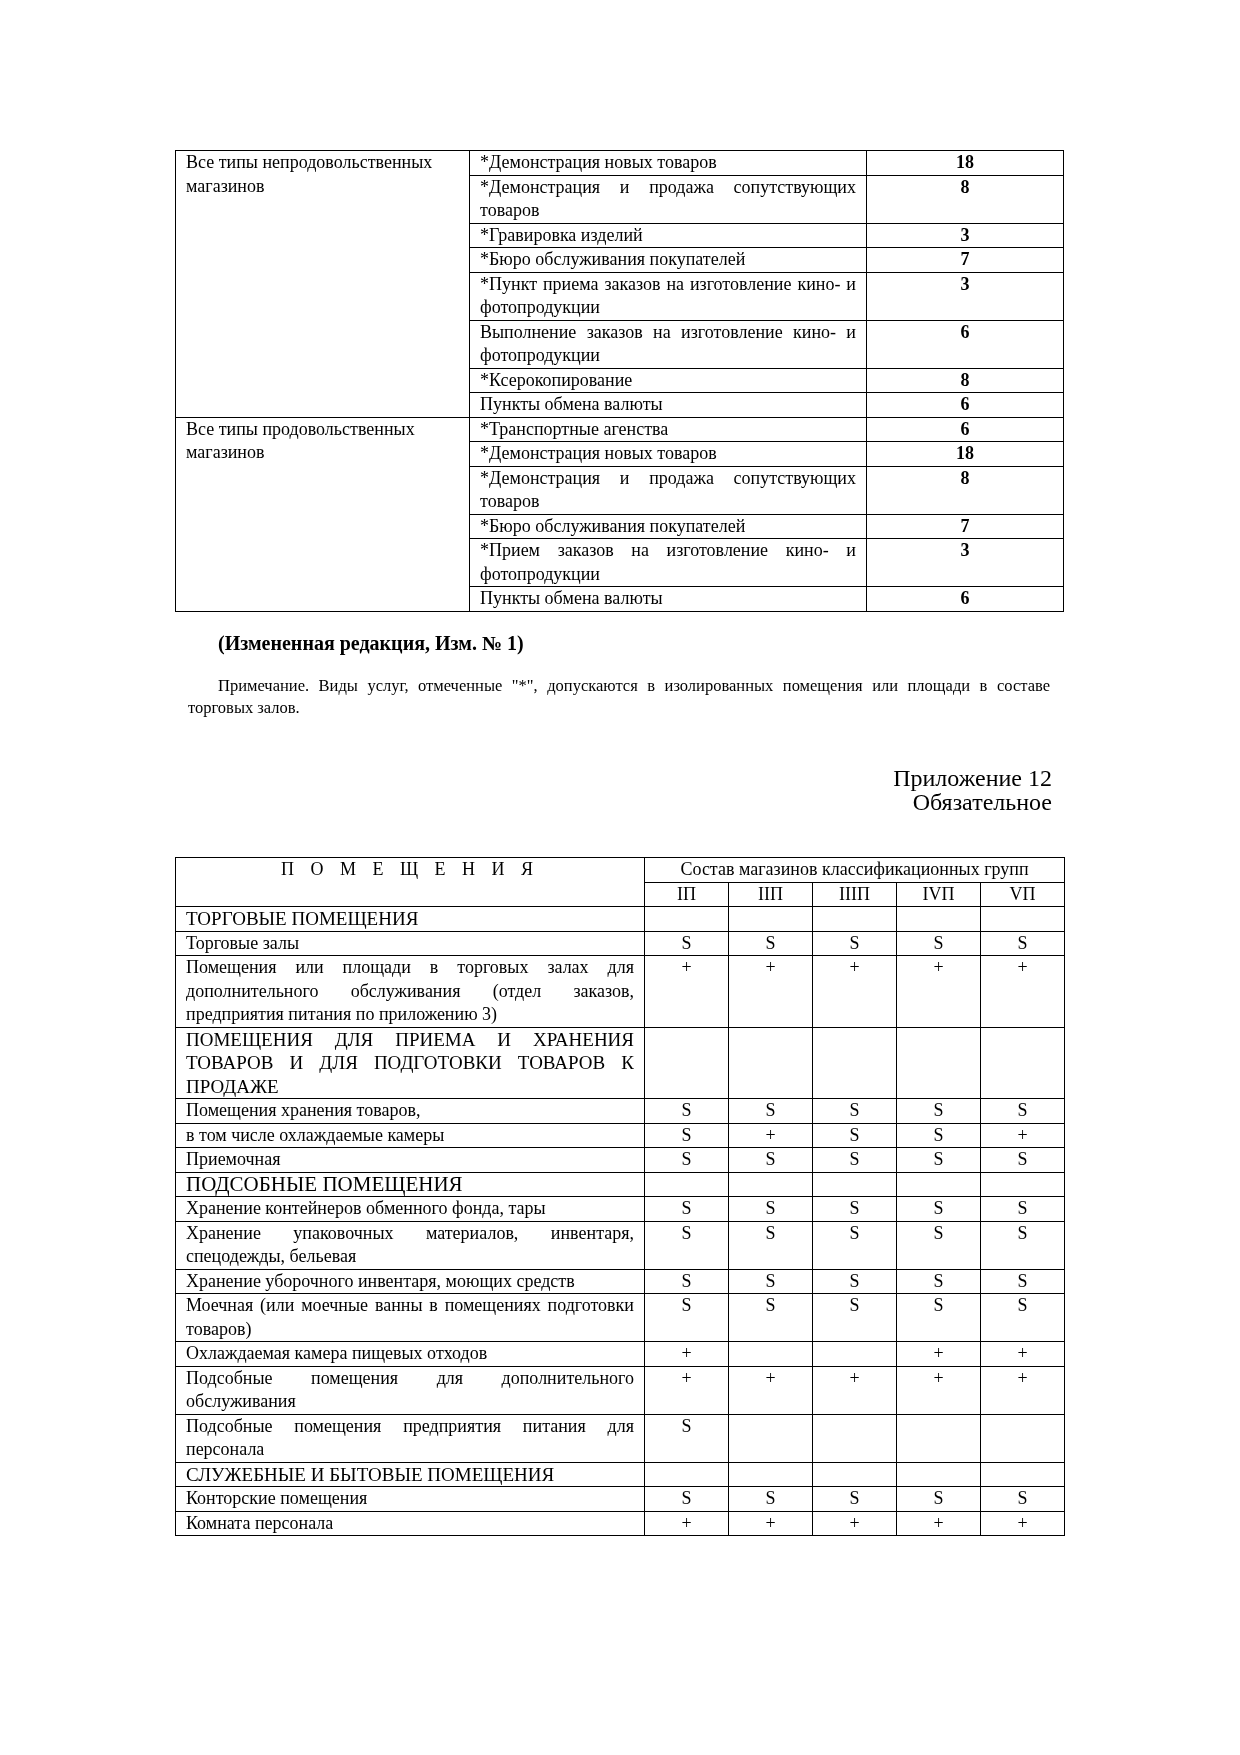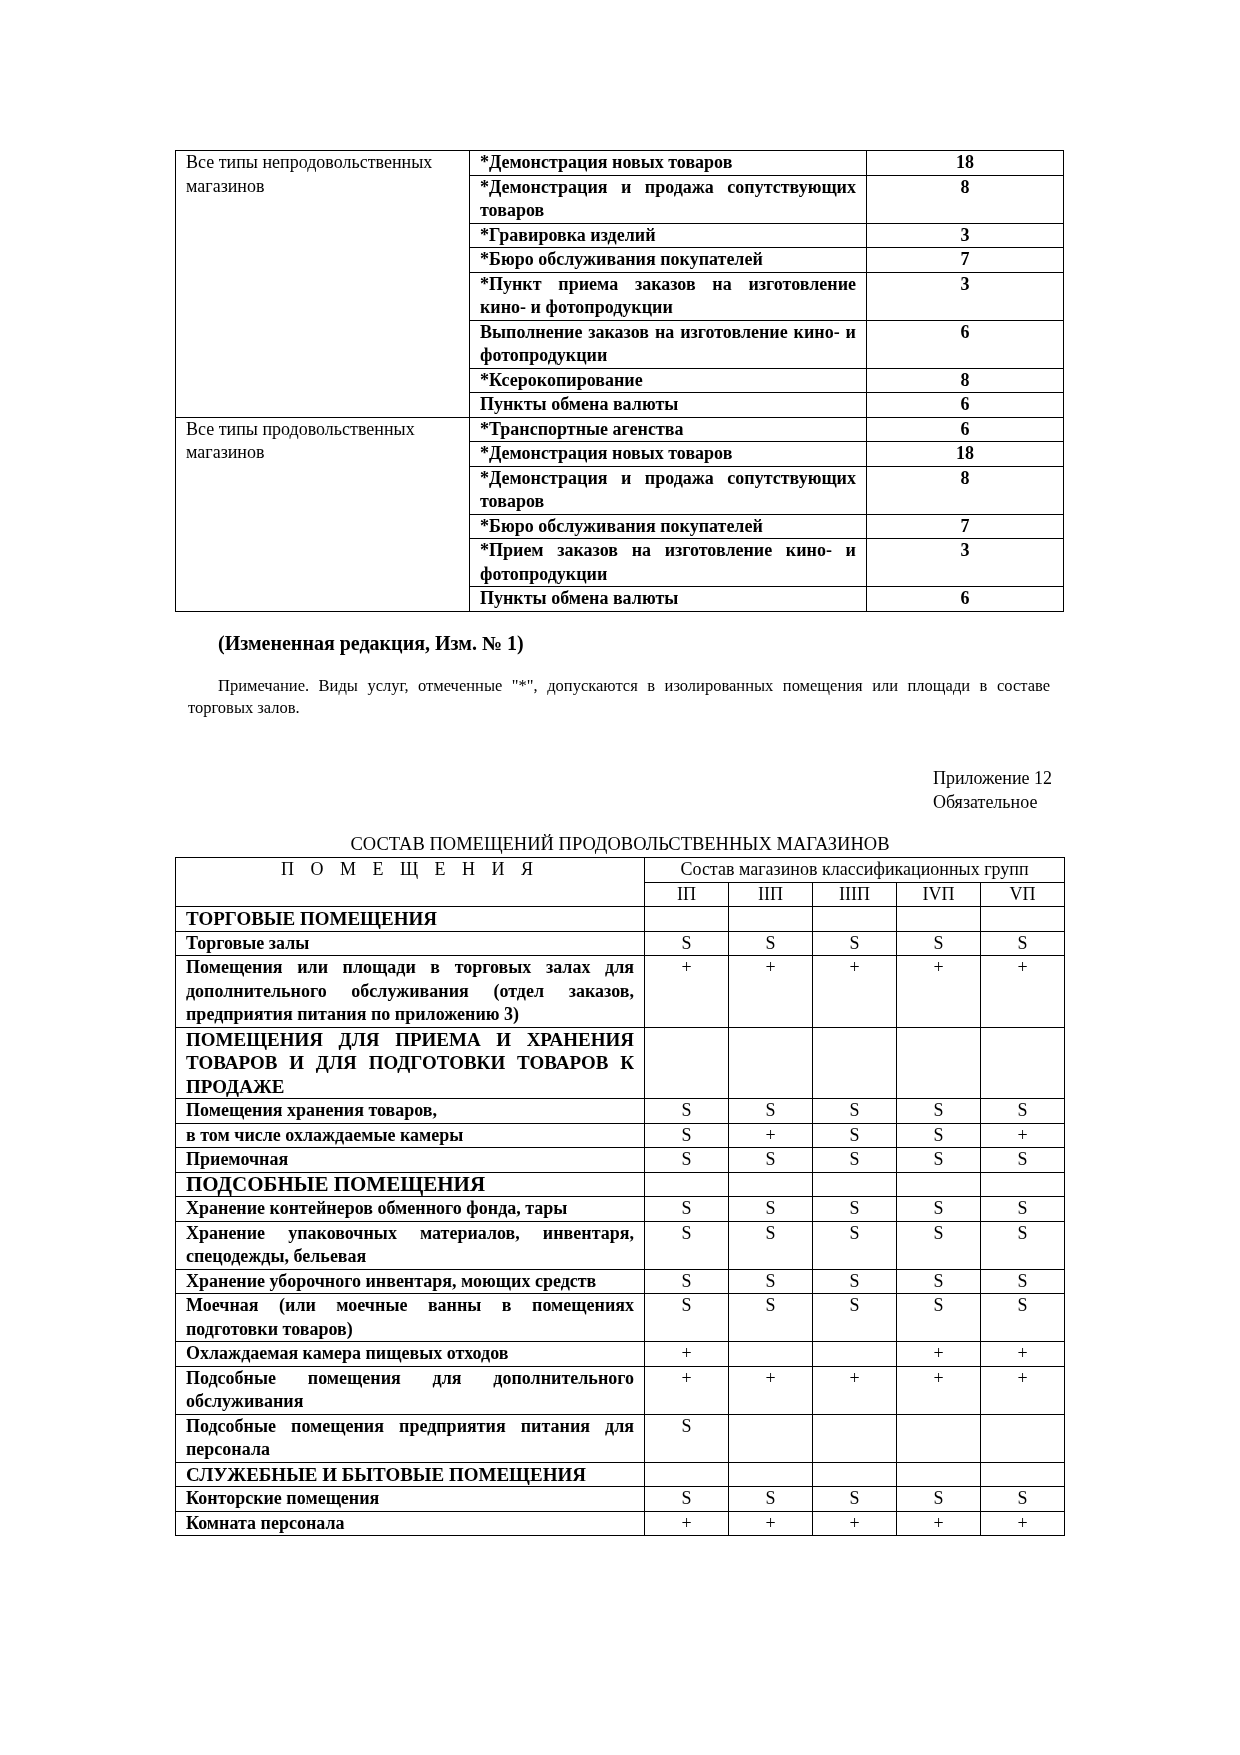--- a/index.html
+++ b/index.html
@@ -4,31 +4,31 @@
 <style>
   html, body { margin: 0; padding: 0; background: #ffffff; }
   body { width: 1240px; height: 1755px; position: relative; font-family: "Liberation Serif", "DejaVu Serif", serif; color: #000; font-size: 18px; }
   .page { position: absolute; left: 0; top: 0; width: 1240px; height: 1653px; }
   table { border-collapse: collapse; position: absolute; table-layout: fixed; }
   td, th { border: 1.5px solid #000; padding: 0 10px; vertical-align: top; line-height: 23.5px; font-weight: normal; }
   .t1 { left: 175px; top: 150px; width: 888px; }
   .t1 col.c1 { width: 294px; }
   .t1 col.c2 { width: 397px; }
   .t1 col.c3 { width: 197px; }
-  .just { text-align: justify; text-align-last: left; font-weight: bold; }
+  .just { text-align: justify; text-align-last: left; }
   .num { text-align: center; font-weight: bold; }
   .t2 { left: 175px; top: 857px; width: 889px; }
   .t2 col.n { width: 469px; }
   .t2 col.g { width: 84px; }
   .t2 th { text-align: center; }
   .t2 td.val { text-align: center; padding: 0; }
   .spaced { letter-spacing: 6px; }
   .note-edit { position: absolute; left: 218px; top: 632px; font-weight: bold; font-size: 20px; }
   .note { position: absolute; left: 188px; top: 675px; width: 862px; font-size: 16.5px; line-height: 22px; text-align: justify; text-indent: 30px; }
-  .appendix { position: absolute; right: 188px; top: 766px; text-align: left; line-height: 24px; font-size: 18px; }
+  .appendix { position: absolute; right: 188px; top: 766px; text-align: right; line-height: 24px; font-size: 24px; }
   .title { position: absolute; left: 0; width: 1240px; top: 834px; text-align: center; font-size: 18.5px; }
 </style>
 </head>
 <body>
 
 <div class="page">
 
   <table class="t1">
     <colgroup>
         <col class="c1">
@@ -98,21 +98,20 @@
   </table>
 
   <div class="note-edit">(Измененная редакция, Изм. № 1)</div>
   <div class="note">Примечание. Виды услуг, отмеченные "*", допускаются в изолированных помещения или площади в составе торговых залов.</div>
 
   <div class="appendix">
     <div>Приложение 12</div>
     <div>Обязательное</div>
   </div>
 
-  <div class="title">СОСТАВ ПОМЕЩЕНИЙ ПРОДОВОЛЬСТВЕННЫХ МАГАЗИНОВ</div>
 
   <table class="t2">
     <colgroup>
         <col class="n">
         <col class="g">
         <col class="g">
         <col class="g">
         <col class="g">
         <col class="g">
       </colgroup>

